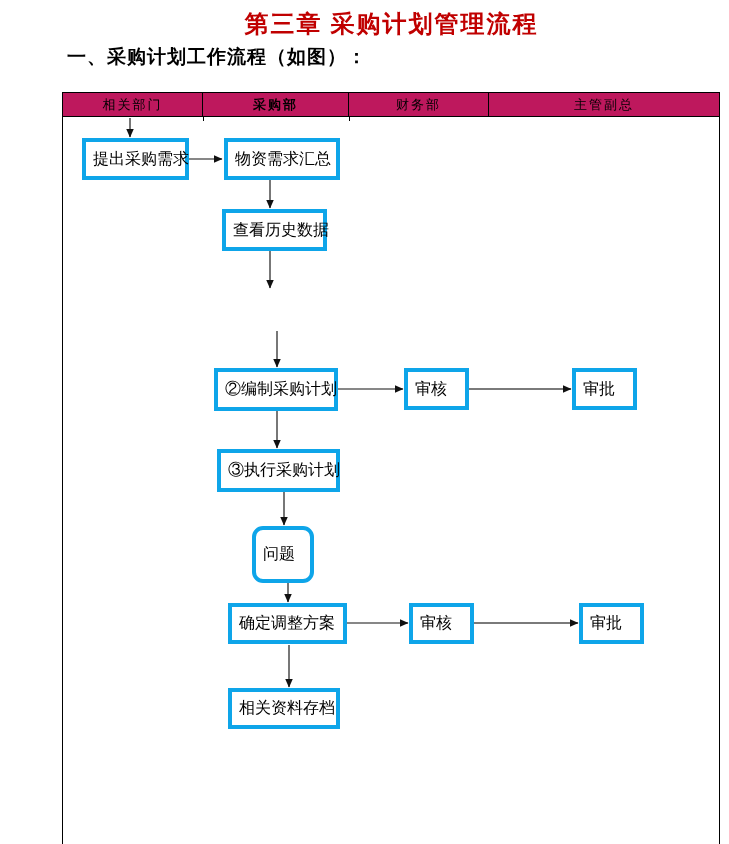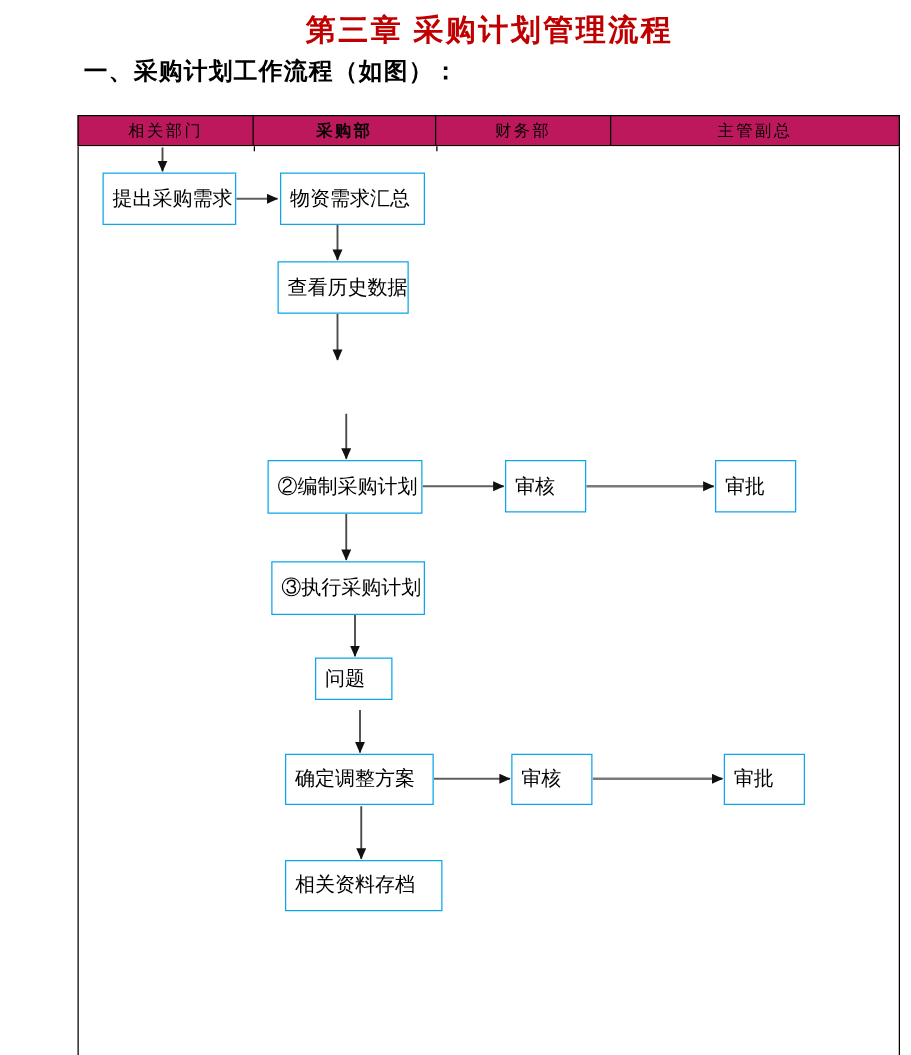--- a/index.html
+++ b/index.html
@@ -69,21 +69,21 @@
     position: absolute;
     width: 1px; height: 4px;
     background: #000;
     top: 117px;
   }
   .stub-1 { left: 176px; }
   .stub-2 { left: 322px; }
   .flow-node {
     position: absolute;
     box-sizing: border-box;
-    border: 1px solid #0ea5e9;
+    border: 4px solid #0ea5e9;
     background: #fff;
     display: flex;
     align-items: center;
     padding-left: 7px;
     font-size: 16px;
     color: #000;
     white-space: nowrap;
     z-index: 2;
   }
   .arrows {
@@ -95,25 +95,25 @@
   }
   
   .n-propose   { left: 55px;  top: 138px; width: 107px; height: 42px; }
   .n-summary   { left: 197px; top: 138px; width: 116px; height: 42px; }
   .n-history   { left: 195px; top: 209px; width: 105px; height: 42px; }
   .n-determine { left: 189px; top: 289px; width: 120px; height: 42px; }
   .n-compile   { left: 187px; top: 368px; width: 124px; height: 43px; }
   .n-review1   { left: 377px; top: 368px; width: 65px;  height: 42px; }
   .n-approve1  { left: 545px; top: 368px; width: 65px;  height: 42px; }
   .n-execute   { left: 190px; top: 449px; width: 123px; height: 43px; }
-  .n-problem   { left: 225px; top: 526px; width: 62px;  height: 34px; }
+  .n-problem   { left: 225px; top: 526px; width: 62px;  height: 57px; border-radius: 11px; }
   .n-adjust    { left: 201px; top: 603px; width: 119px; height: 41px; }
   .n-review2   { left: 382px; top: 603px; width: 65px;  height: 41px; }
   .n-approve2  { left: 552px; top: 603px; width: 65px;  height: 41px; }
-  .n-archive   { left: 201px; top: 688px; width: 126px; height: 41px; }
+  .n-archive   { left: 201px; top: 688px; width: 112px; height: 41px; }
 </style>
 </head>
 <body>
 
 <div class="page">
 
   <div class="doc-title">第三章 采购计划管理流程</div>
   <div class="doc-subtitle">一、采购计划工作流程（如图）：</div>
 
   <div class="lane-header">

